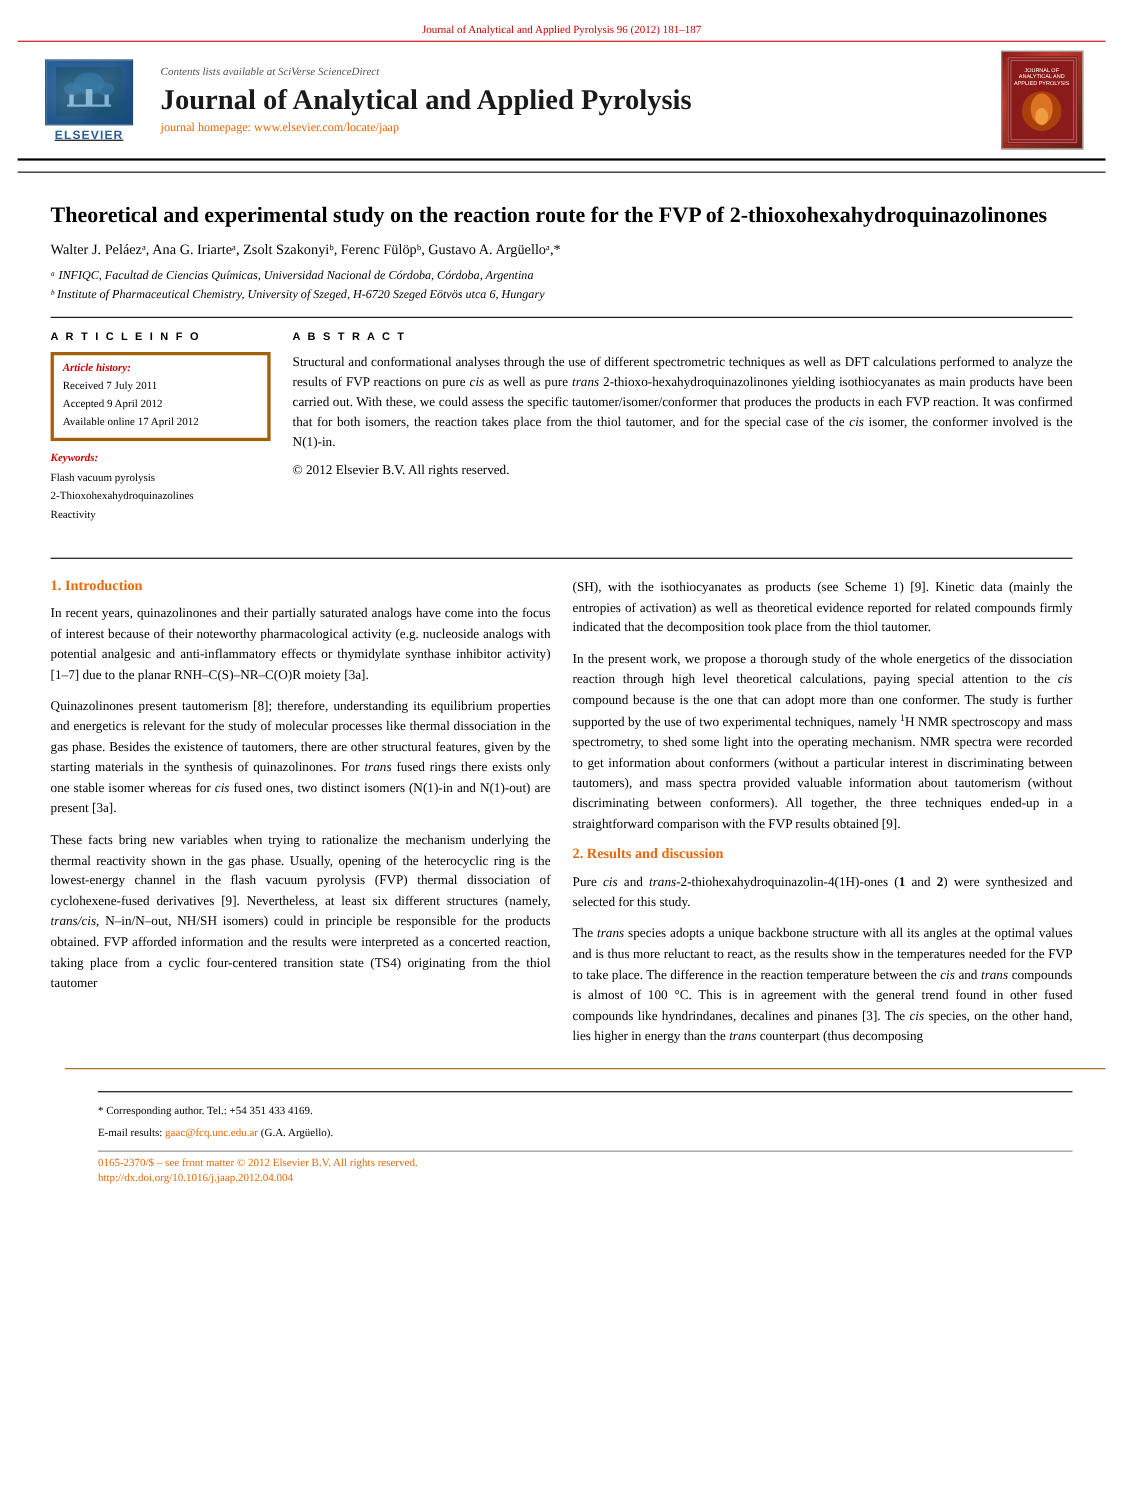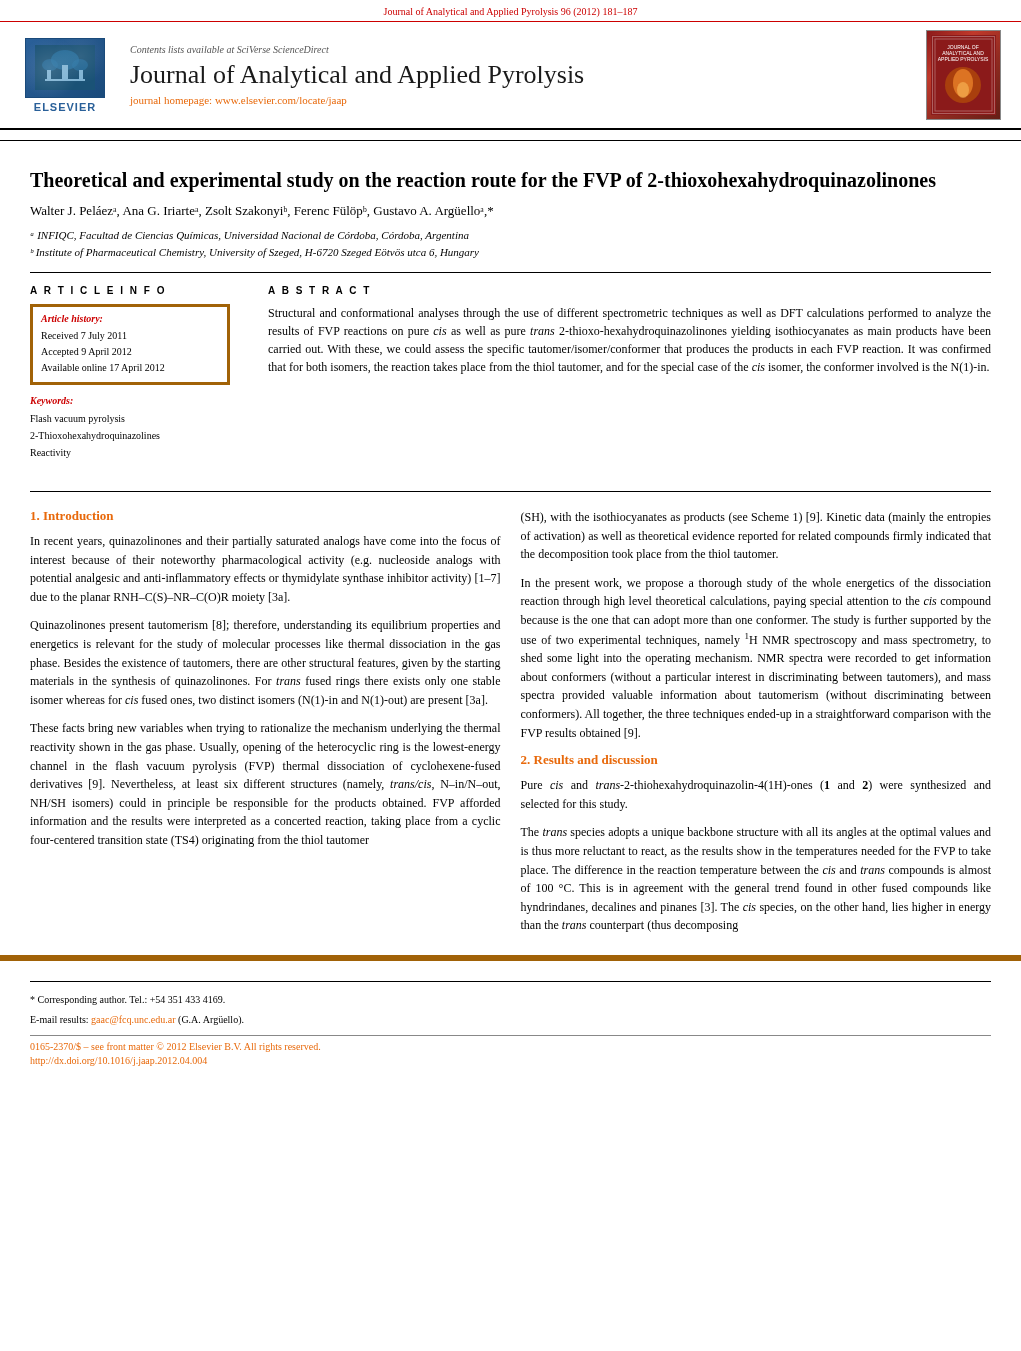--- a/index.html
+++ b/index.html
@@ -8,21 +8,21 @@
       min-height: 1351px;
       background: #fff;
       font-family: 'Times New Roman', Times, serif;
       font-size: 13px;
       color: #000;
     }
 
     .page {
       width: 1021px;
       min-height: 1351px;
-      padding: 0;
+      padding: 16px;
       background: #fff;
     }
 
     
     .journal-top-bar {
       width: 100%;
       text-align: center;
       padding: 6px 0 4px 0;
       font-size: 10px;
       color: #c00;
@@ -37,20 +37,21 @@
       border-bottom: 2px solid #000;
       position: relative;
     }
 
     .elsevier-logo {
       width: 90px;
       display: flex;
       flex-direction: column;
       align-items: center;
       margin-right: 20px;
+      text-decoration: underline;
     }
 
     .elsevier-logo .logo-box {
       width: 80px;
       height: 60px;
       background: linear-gradient(135deg, #2a6099 0%, #1a4a7a 100%);
       display: flex;
       align-items: center;
       justify-content: center;
       margin-bottom: 3px;
@@ -88,21 +89,21 @@
       margin-bottom: 4px;
     }
 
     .sciverse-line span {
       color: #e8690b;
       font-style: italic;
     }
 
     .journal-title-main {
       font-size: 26px;
-      font-weight: normal;
+      font-weight: bold;
       color: #1a1a1a;
       line-height: 1.2;
       font-family: 'Times New Roman', Times, serif;
     }
 
     .journal-homepage {
       font-size: 11px;
       color: #555;
       margin-top: 4px;
     }
@@ -163,21 +164,21 @@
 
     .horizontal-rule {
       border: none;
       border-top: 1px solid #000;
       margin: 10px 0;
     }
 
     
     .info-section {
       display: flex;
-      gap: 38px;
+      gap: 20px;
       margin-top: 12px;
     }
 
     .article-info {
       width: 200px;
       min-width: 200px;
     }
 
     .article-info h3 {
       font-family: Arial, sans-serif;
@@ -285,23 +286,24 @@
     }
 
     .body-text sup {
       font-size: 9px;
     }
 
     
     .page-footer {
       padding: 10px 30px;
       margin-top: 10px;
-      border-top: 6px solid #a16207;
-      font-size: 10px;
-      color: #000;
+      border-top: 1px solid #a16207;
+      font-size: 10px;
+      color: #000;
+      margin-left: 43px;
     }
 
     .footer-note {
       margin-bottom: 5px;
       line-height: 1.5;
     }
 
     .footer-bar {
       border-top: 1px solid #888;
       margin-top: 8px;
@@ -406,20 +408,21 @@
             <span>Reactivity</span>
           </p>
         </div>
       </div>
 
       <div class="abstract-section">
         <h3>A B S T R A C T</h3>
         <p>
           Structural and conformational analyses through the use of different spectrometric techniques as well as DFT calculations performed to analyze the results of FVP reactions on pure <em>cis</em> as well as pure <em>trans</em> 2-thioxo-hexahydroquinazolinones yielding isothiocyanates as main products have been carried out. With these, we could assess the specific tautomer/isomer/conformer that produces the products in each FVP reaction. It was confirmed that for both isomers, the reaction takes place from the thiol tautomer, and for the special case of the <em>cis</em> isomer, the conformer involved is the N(1)-in.
         </p>
+        <p class="copyright-line">© 2012 Elsevier B.V. All rights reserved.</p>
       </div>
 
     </div>
   </div>
 
   <hr class="horizontal-rule" style="margin: 10px 30px;">
 
   <div class="body-section">
 
     <div class="body-left">

